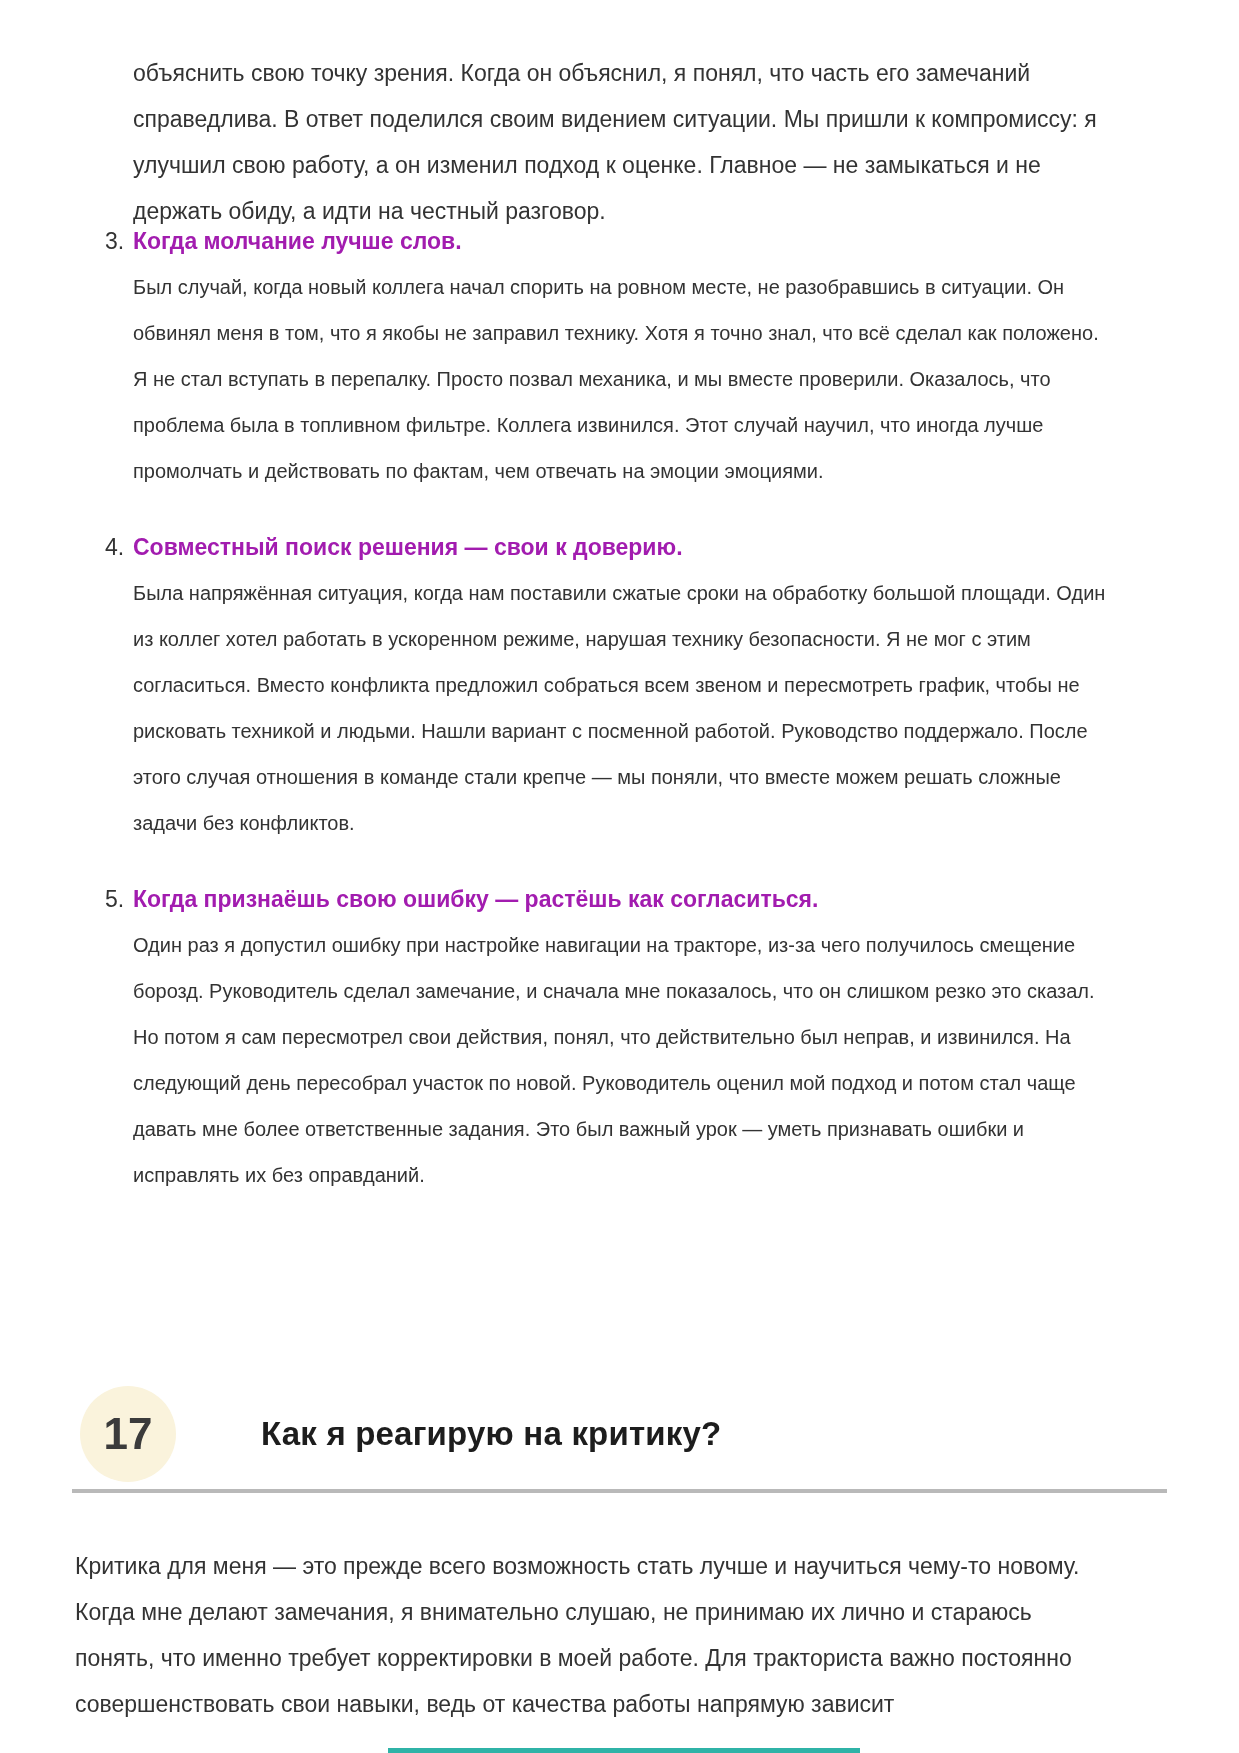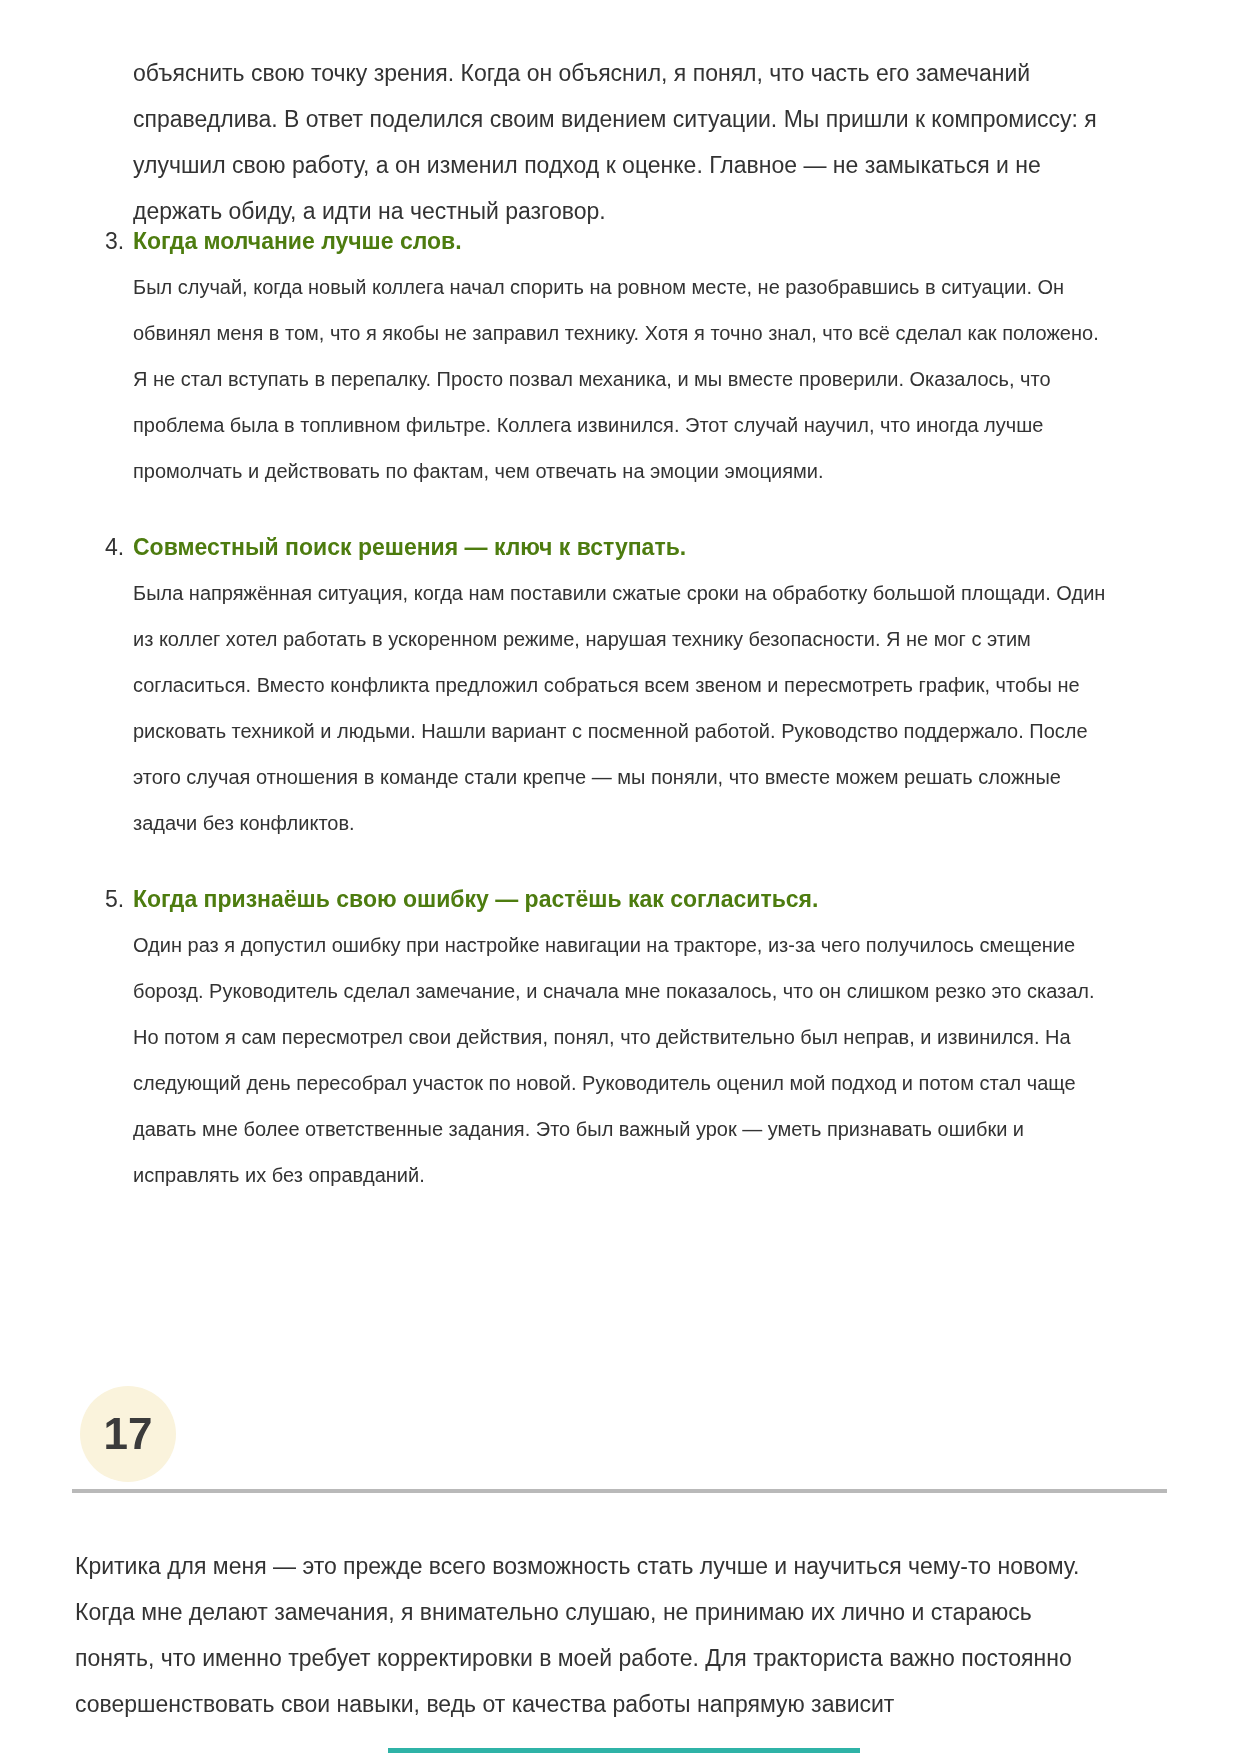--- a/index.html
+++ b/index.html
@@ -43,21 +43,21 @@
     left: 0;
     top: 0;
     font-size: 23px;
     line-height: 46px;
     color: #333333;
   }
   .qa-title {
     font-size: 23px;
     line-height: 46px;
     font-weight: 700;
-    color: #4d7c0f;
+    color: #a21caf;
   }
   .qa-body {
     font-size: 20px;
     line-height: 46px;
     color: #333333;
     max-width: 978px;
   }
   .section-header {
     position: absolute;
     top: 1386px;
@@ -115,36 +115,37 @@
   <ol class="qa-list">
 
     <li class="qa-item">
       <span class="qa-num">3.</span>
       <div class="qa-title">Когда молчание лучше слов.</div>
       <div class="qa-body">Был случай, когда новый коллега начал спорить на ровном месте, не разобравшись в ситуации. Он обвинял меня в том, что я якобы не заправил технику. Хотя я точно знал, что всё сделал как положено. Я не стал вступать в перепалку. Просто позвал механика, и мы вместе проверили. Оказалось, что проблема была в топливном фильтре. Коллега извинился. Этот случай научил, что иногда лучше промолчать и действовать по фактам, чем отвечать на эмоции эмоциями.</div>
     </li>
 
     <li class="qa-item">
       <span class="qa-num">4.</span>
-      <div class="qa-title">Совместный поиск решения — ключ к вступать.</div>
+      <div class="qa-title">Совместный поиск решения — свои к доверию.</div>
       <div class="qa-body">Была напряжённая ситуация, когда нам поставили сжатые сроки на обработку большой площади. Один из коллег хотел работать в ускоренном режиме, нарушая технику безопасности. Я не мог с этим согласиться. Вместо конфликта предложил собраться всем звеном и пересмотреть график, чтобы не рисковать техникой и людьми. Нашли вариант с посменной работой. Руководство поддержало. После этого случая отношения в команде стали крепче — мы поняли, что вместе можем решать сложные задачи без конфликтов.</div>
     </li>
 
     <li class="qa-item">
       <span class="qa-num">5.</span>
       <div class="qa-title">Когда признаёшь свою ошибку — растёшь как согласиться.</div>
       <div class="qa-body">Один раз я допустил ошибку при настройке навигации на тракторе, из-за чего получилось смещение борозд. Руководитель сделал замечание, и сначала мне показалось, что он слишком резко это сказал. Но потом я сам пересмотрел свои действия, понял, что действительно был неправ, и извинился. На следующий день пересобрал участок по новой. Руководитель оценил мой подход и потом стал чаще давать мне более ответственные задания. Это был важный урок — уметь признавать ошибки и исправлять их без оправданий.</div>
     </li>
 
   </ol>
 
   <div class="section-header">
     <div class="num-badge" style="background: rgb(250, 243, 220); color: rgb(59, 59, 59);">
       <span>17</span>
     </div>
+    <h2 class="section-title">Как я реагирую на критику?</h2>
   </div>
 
   <div class="divider" style="background: rgb(185, 185, 185);"></div>
 
   <p class="answer body-text">Критика для меня — это прежде всего возможность стать лучше и научиться чему-то новому. Когда мне делают замечания, я внимательно слушаю, не принимаю их лично и стараюсь понять, что именно требует корректировки в моей работе. Для тракториста важно постоянно совершенствовать свои навыки, ведь от качества работы напрямую зависит</p>
 
   <div class="accent-line" style="background: rgb(47, 179, 167);"></div>
 
 </div>
 

